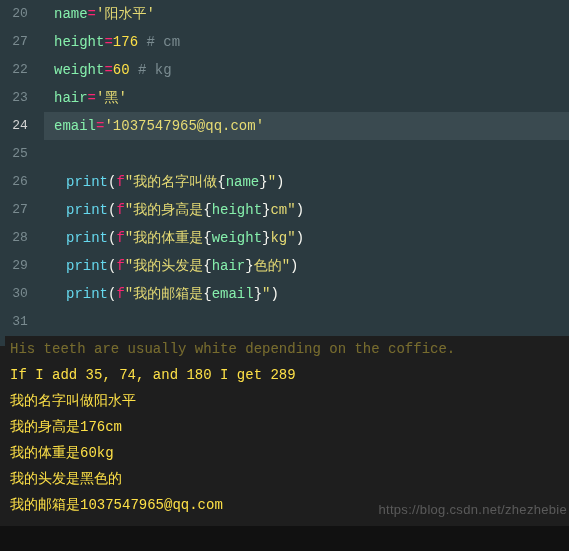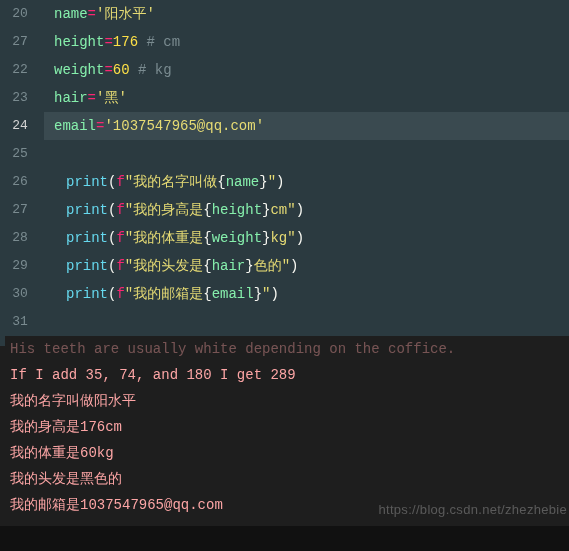--- a/index.html
+++ b/index.html
@@ -52,21 +52,21 @@
   .brace { color:#f8f8f2; }
   .sep {
     height:4px;
     background:#7a7a7a;
     border-top:1px solid #999;
     border-bottom:1px solid #555;
   }
   .gap { height:6px; background:#1e1e1e; }
   .console {
     background:#1e1e1e;
-    color:#fca5a5;
+    color:#fde047;
     padding:0 10px 8px 10px;
     font-size:14px;
     line-height:26px;
   }
   .console .cl { white-space:pre; }
   .watermark {
     position:absolute;
     right:2px; bottom:34px;
     color:#7a7a7a;
     font-size:13px;

